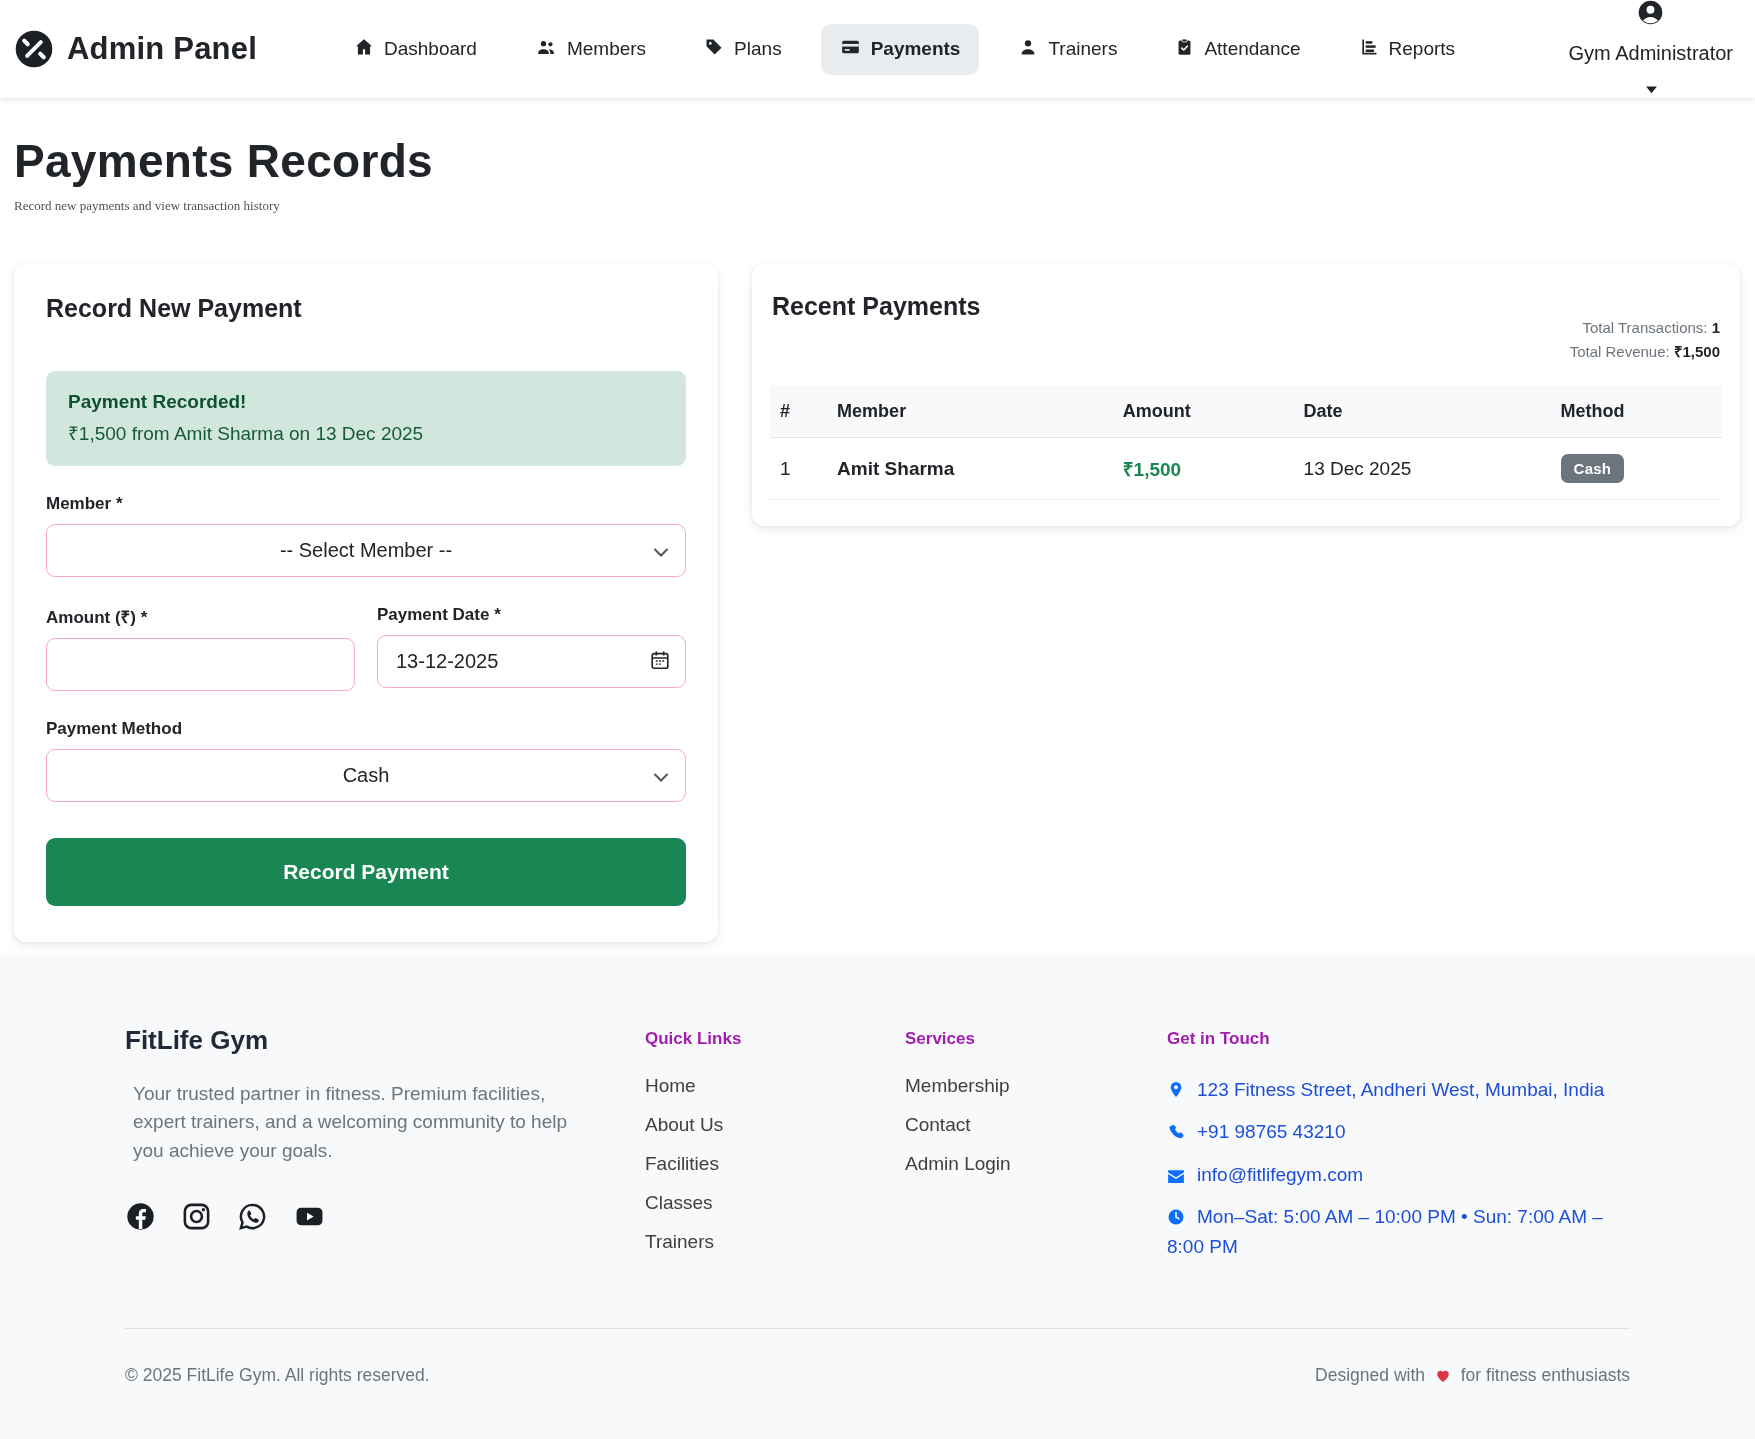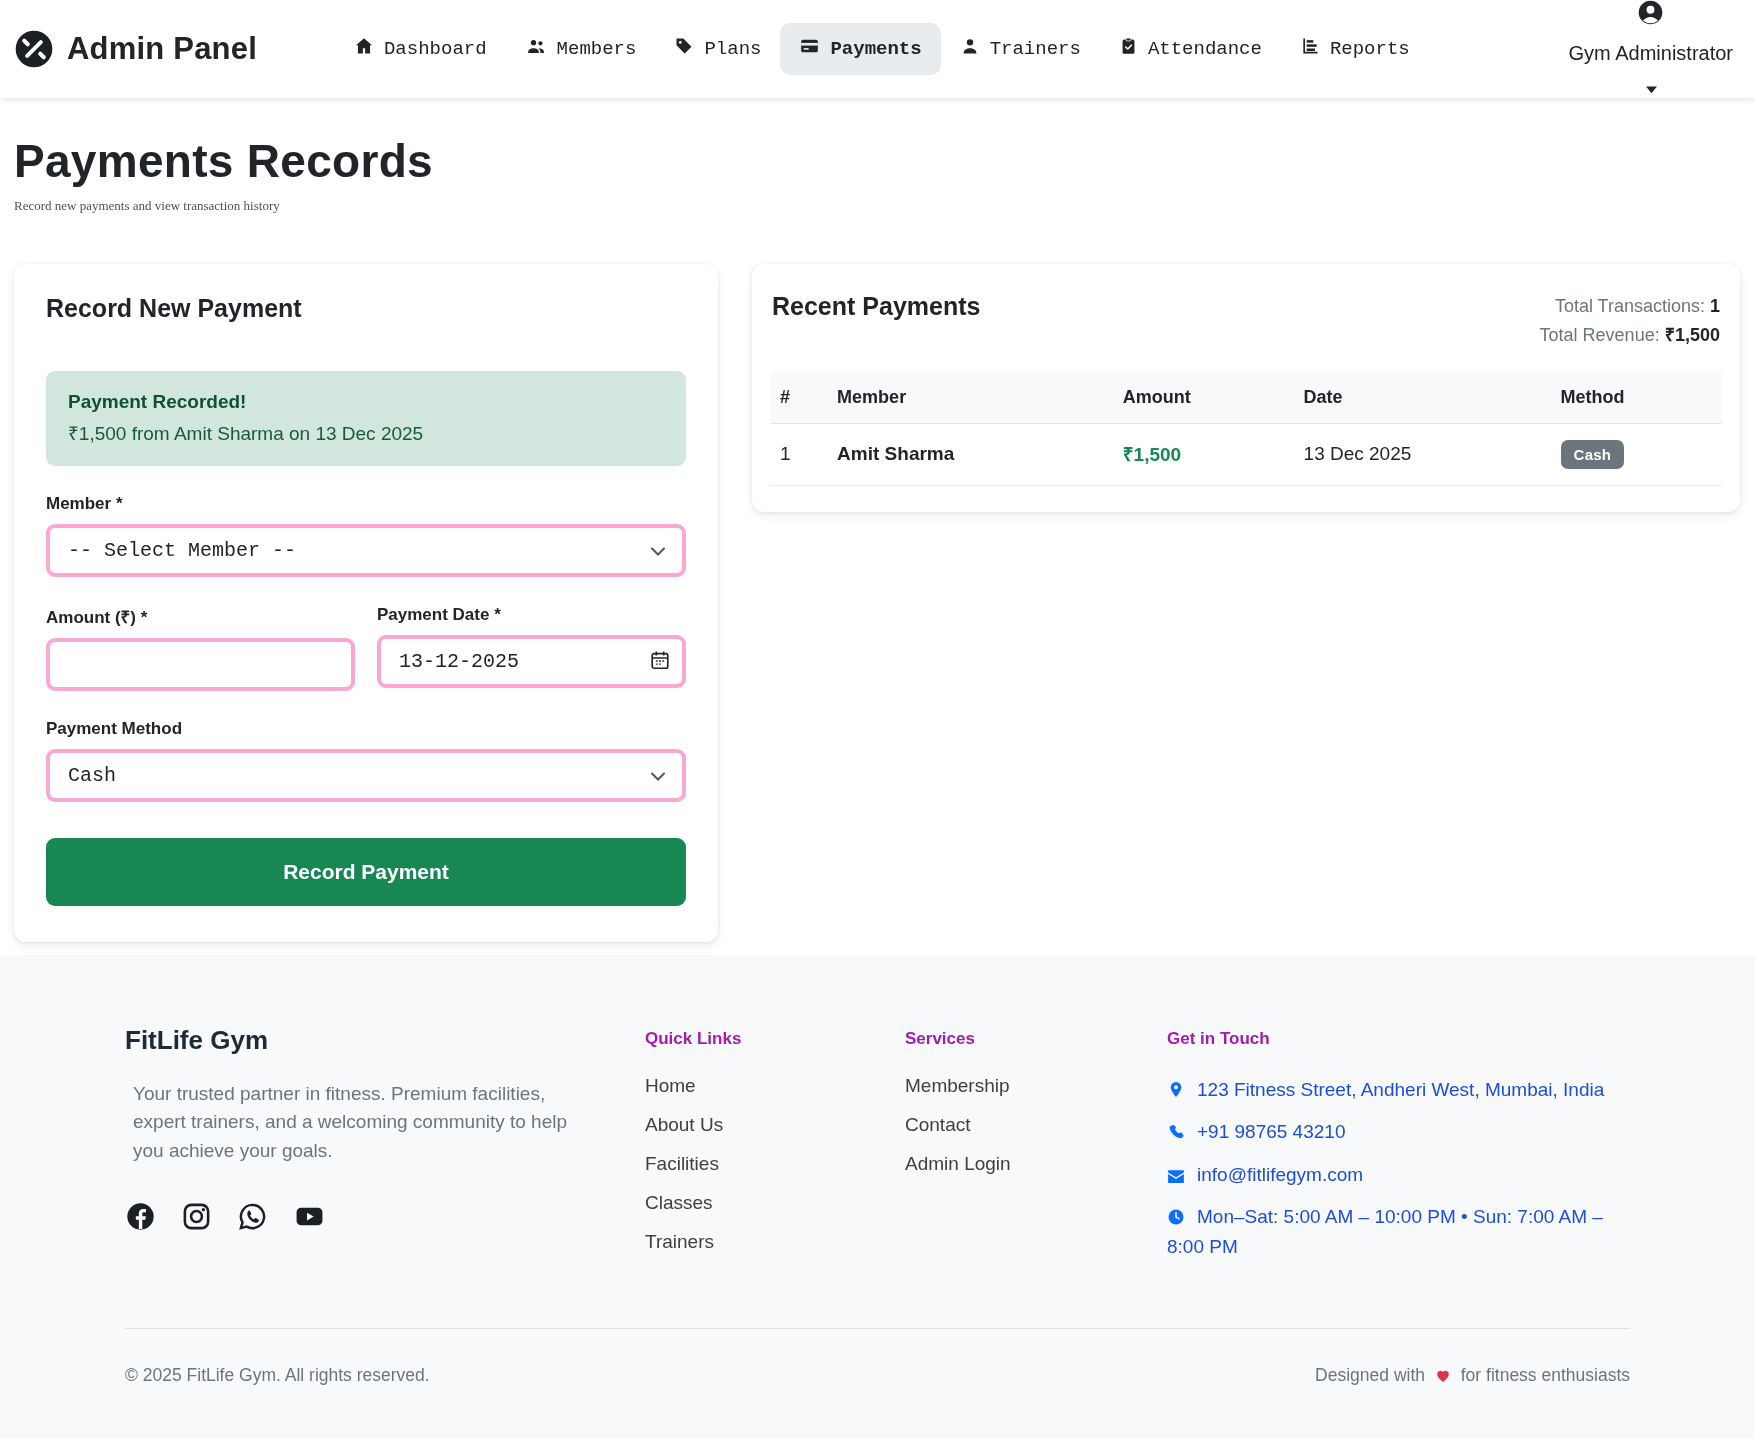--- a/index.html
+++ b/index.html
@@ -12,21 +12,21 @@
   .page { display:flex; flex-direction:column; height:1439px; }
 
   
   .navbar {
     height:98px; flex-shrink:0; display:flex; align-items:center;
     padding:0 22px 0 14px; background:#fff;
     box-shadow:0 2px 6px rgba(0,0,0,.10); position:relative; z-index:5;
   }
   .brand { display:flex; align-items:center; gap:13px; font-size:31px; font-weight:bold; letter-spacing:.2px; cursor:pointer; }
   .brand svg { display:block; }
-  .nav-links { display:flex; align-items:center; gap:0; margin-left:78px;font-family:Liberation Mono, monospace; }
+  .nav-links { display:flex; align-items:center; gap:20px; margin-left:78px; }
   .nav-item {
     display:flex; align-items:center; gap:10px; font-size:19px; color:#212529;
     padding:13px 19px; border-radius:10px; cursor:pointer; white-space:nowrap;
   }
   .nav-item svg { flex-shrink:0; }
   .nav-item.active { background:#e9ecef; font-weight:bold; }
   .nav-user { margin-left:auto; display:flex; align-items:center; gap:11px; font-size:20px; cursor:pointer;flex-direction:column; }
   .caret { margin-left:2px; }
 
   
@@ -47,37 +47,38 @@
   
   .alert { margin-top:48px; background:#d1e7dd; border-radius:9px; padding:20px 22px; }
   .alert-title { font-size:19px; font-weight:bold; color:#0f5132; margin-bottom:7px; }
   .alert-msg { font-size:19px; color:rgba(15,81,50,.95); }
 
   
   .form-label { font-size:17px; font-weight:bold; margin:28px 0 10px; }
   .field-row { display:flex; gap:22px; }
   .field-row > div { flex:1; }
   .input, .select {
-    width:100%; height:53px; border:4px solid #f9a8d4; border-radius:9px;
+    width:100%; height:53px; border:1px solid #f9a8d4; border-radius:9px;
     font-size:20px; color:#212529; background:#fff; padding:0 18px;
-    font-family:Liberation Mono, monospace;
+    font-family:Liberation Sans, sans-serif;
+    justify-content:center;
   }
   .select { display:flex; align-items:center; position:relative; cursor:pointer; }
   .select .chev { position:absolute; right:16px; top:50%; transform:translateY(-50%); color:#555; }
   .input-wrap { position:relative; }
   .input-wrap .cal { position:absolute; right:15px; top:50%; transform:translateY(-50%); color:#212529; cursor:pointer; }
   .btn-submit {
     width:100%; height:68px; margin-top:36px; border:none; border-radius:9px;
     background:#198754; color:#fff; font-size:21px; font-weight:bold; cursor:pointer;
     font-family:"Liberation Sans", sans-serif;
   }
 
   
   .table-head { display:flex; justify-content:space-between; align-items:flex-start; padding:6px 2px 0; }
-  .totals { text-align:right; font-size:18px; color:#6c757d; line-height:1.6; }
+  .totals { text-align:right; font-size:15px; color:#6c757d; line-height:1.6;margin-top:24px; }
   .totals b { color:#212529; }
   table.pay { width:100%; border-collapse:collapse; margin-top:22px; }
   table.pay th {
     background:#f8f9fa; text-align:left; font-size:18px; padding:15px 10px;
     border-bottom:1px solid #e3e6e9;
   }
   table.pay td { font-size:19px; padding:16px 10px; border-bottom:1px solid #eceef0; }
   .col-idx { width:6%; } .col-member { width:30%; } .col-amount { width:19%; }
   .col-date { width:27%; } .col-method { width:18%; }
   .member-name { font-weight:bold; }

